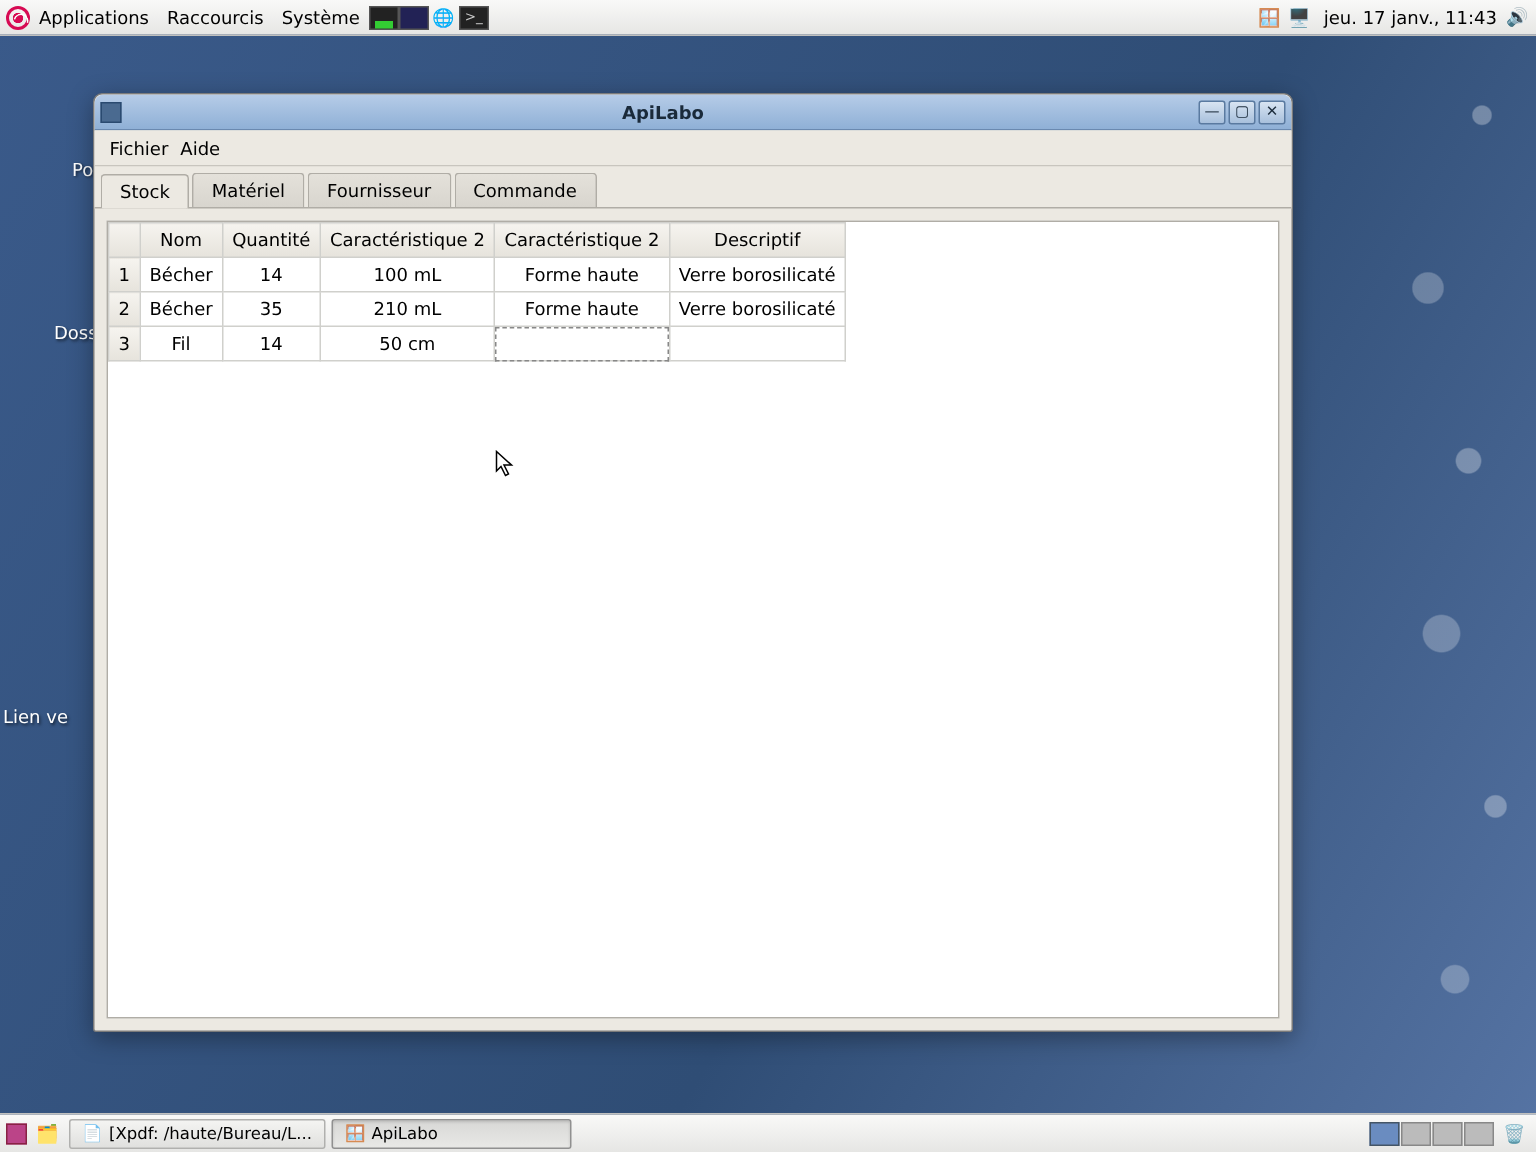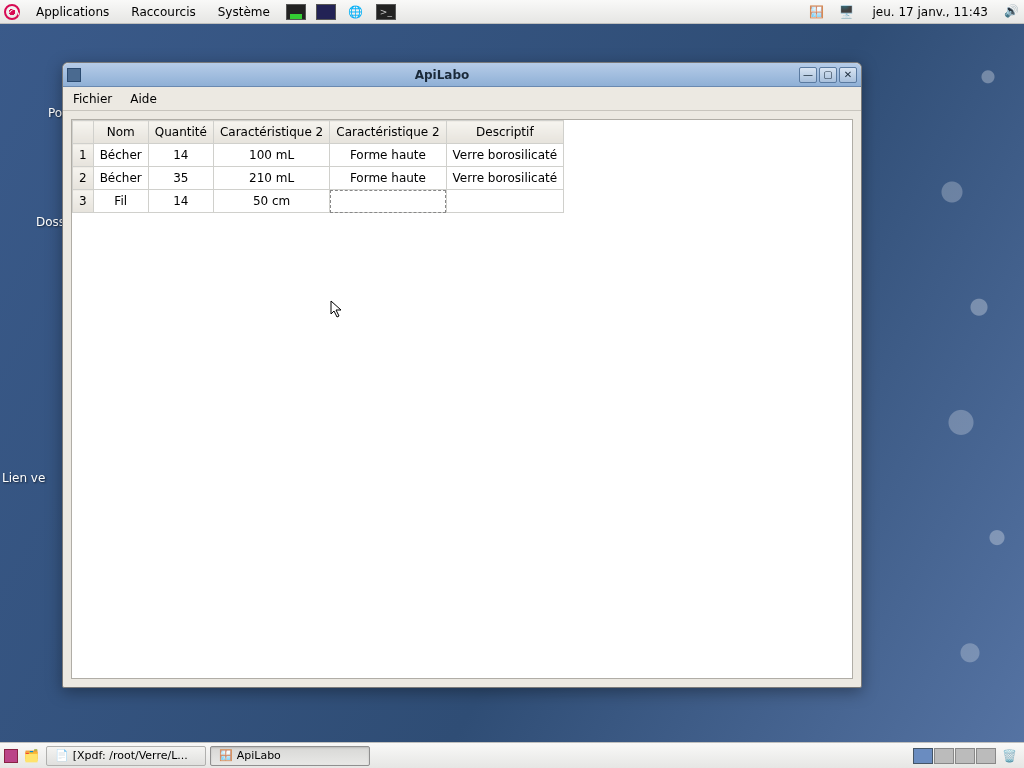--- a/index.html
+++ b/index.html
@@ -19,21 +19,21 @@
     radial-gradient(circle at 65% 55%, rgba(255,255,255,0.25) 12px, transparent 13px),
     radial-gradient(circle at 85% 70%, rgba(255,255,255,0.3) 7px, transparent 8px),
     radial-gradient(circle at 70% 85%, rgba(255,255,255,0.25) 9px, transparent 10px);
 }
 
 
 .top-panel {
   position: absolute; top: 0; left: 0; right: 0; height: 24px;
   background: linear-gradient(#f9f9f8, #e6e6e4);
   border-bottom: 1px solid #c0c0be;
-  display: flex; align-items: center; padding: 0 4px; gap: 10px;
+  display: flex; align-items: center; padding: 0 4px; gap: 0;
   z-index: 100;
 }
 .debian-logo { width: 16px; height: 16px; border-radius: 50%; background: radial-gradient(circle, #d70a53 40%, transparent 41%); border: 2px solid #d70a53; position: relative; }
 .debian-logo::after { content: ""; position: absolute; width: 8px; height: 8px; border: 1.5px solid #fff; border-radius: 50%; top: 3px; left: 3px; border-left-color: transparent; border-bottom-color: transparent; transform: rotate(-30deg); }
 .panel-menu { padding: 2px 6px; cursor: default; }
 .panel-icon { width: 20px; height: 16px; display: inline-flex; align-items: center; justify-content: center; }
 .sysmon { background: #222; border: 1px solid #555; }
 .sysmon.green::after { content:""; display:block; width:70%; height:30%; background:#3c3; margin-top:auto; }
 .spacer { flex: 1; }
 .clock { padding: 0 6px; }
@@ -73,21 +73,21 @@
   height: 24px; background: linear-gradient(#b6cce8, #8fb0d6);
   border-bottom: 1px solid #6a89b0; border-radius: 6px 6px 0 0;
   display: flex; align-items: center; padding: 0 4px;
 }
 .titlebar .win-icon { width: 14px; height: 14px; background: #4a6a90; border: 1px solid #2a4a70; margin-right: 6px; }
 .titlebar .title { flex: 1; text-align: center; font-weight: bold; color: #1a2a3a; font-size: 12px; }
 .win-btn { width: 18px; height: 16px; border: 1px solid #5a7aa0; background: linear-gradient(#d8e4f2,#a8c0dc); margin-left: 2px; border-radius: 2px; display:flex;align-items:center;justify-content:center;font-size:10px;line-height:1;color:#1a2a3a; }
 
 .menubar {
   height: 24px; background: #ece9e2; border-bottom: 1px solid #c8c5be;
-  display: flex; align-items: center; padding: 0 6px; gap: 10px;
+  display: flex; align-items: center; padding: 0 6px; 
 }
 .menubar span { padding: 2px 4px; }
 
 .tabbar {
   display: flex; border-bottom: 1px solid #b0ada6; padding: 4px 4px 0 4px; background: #ece9e2;
 }
 .tab {
   padding: 4px 12px; border: 1px solid #b0ada6; border-bottom: none;
   background: linear-gradient(#e4e1da,#d8d5ce); margin-right: 2px;
   border-radius: 3px 3px 0 0; font-size: 12px;
@@ -148,20 +148,26 @@
   <div class="titlebar">
     <span class="win-icon"></span>
     <span class="title">ApiLabo</span>
     <span class="win-btn">—</span>
     <span class="win-btn">▢</span>
     <span class="win-btn">✕</span>
   </div>
   <div class="menubar">
     <span>Fichier</span>
     <span>Aide</span>
+  </div>
+  <div class="tabbar">
+    <div class="tab active">Stock</div>
+    <div class="tab">Matériel</div>
+    <div class="tab">Fournisseur</div>
+    <div class="tab">Commande</div>
   </div>
   <div class="client">
     <div class="table-wrap">
       <table>
         <thead>
           <tr>
             <th></th>
             <th>Nom</th>
             <th>Quantité</th>
             <th>Caractéristique 2</th>
@@ -198,21 +204,21 @@
       </table>
     </div>
   </div>
 </div>
 
 <div class="bottom-panel">
   <span class="panel-icon" style="background:#b48; width:14px;height:14px;border:1px solid #824"></span>
   <span class="panel-icon">🗂️</span>
   <div class="task-btn">
     <span>📄</span>
-    <span>[Xpdf: /root/Verre/L...</span>
+    <span>[Xpdf: /haute/Bureau/L...</span>
   </div>
   <div class="task-btn active">
     <span>🪟</span>
     <span>ApiLabo</span>
   </div>
   <div class="pager">
     <div class="pager-cell active"></div>
     <div class="pager-cell"></div>
     <div class="pager-cell"></div>
     <div class="pager-cell"></div>

